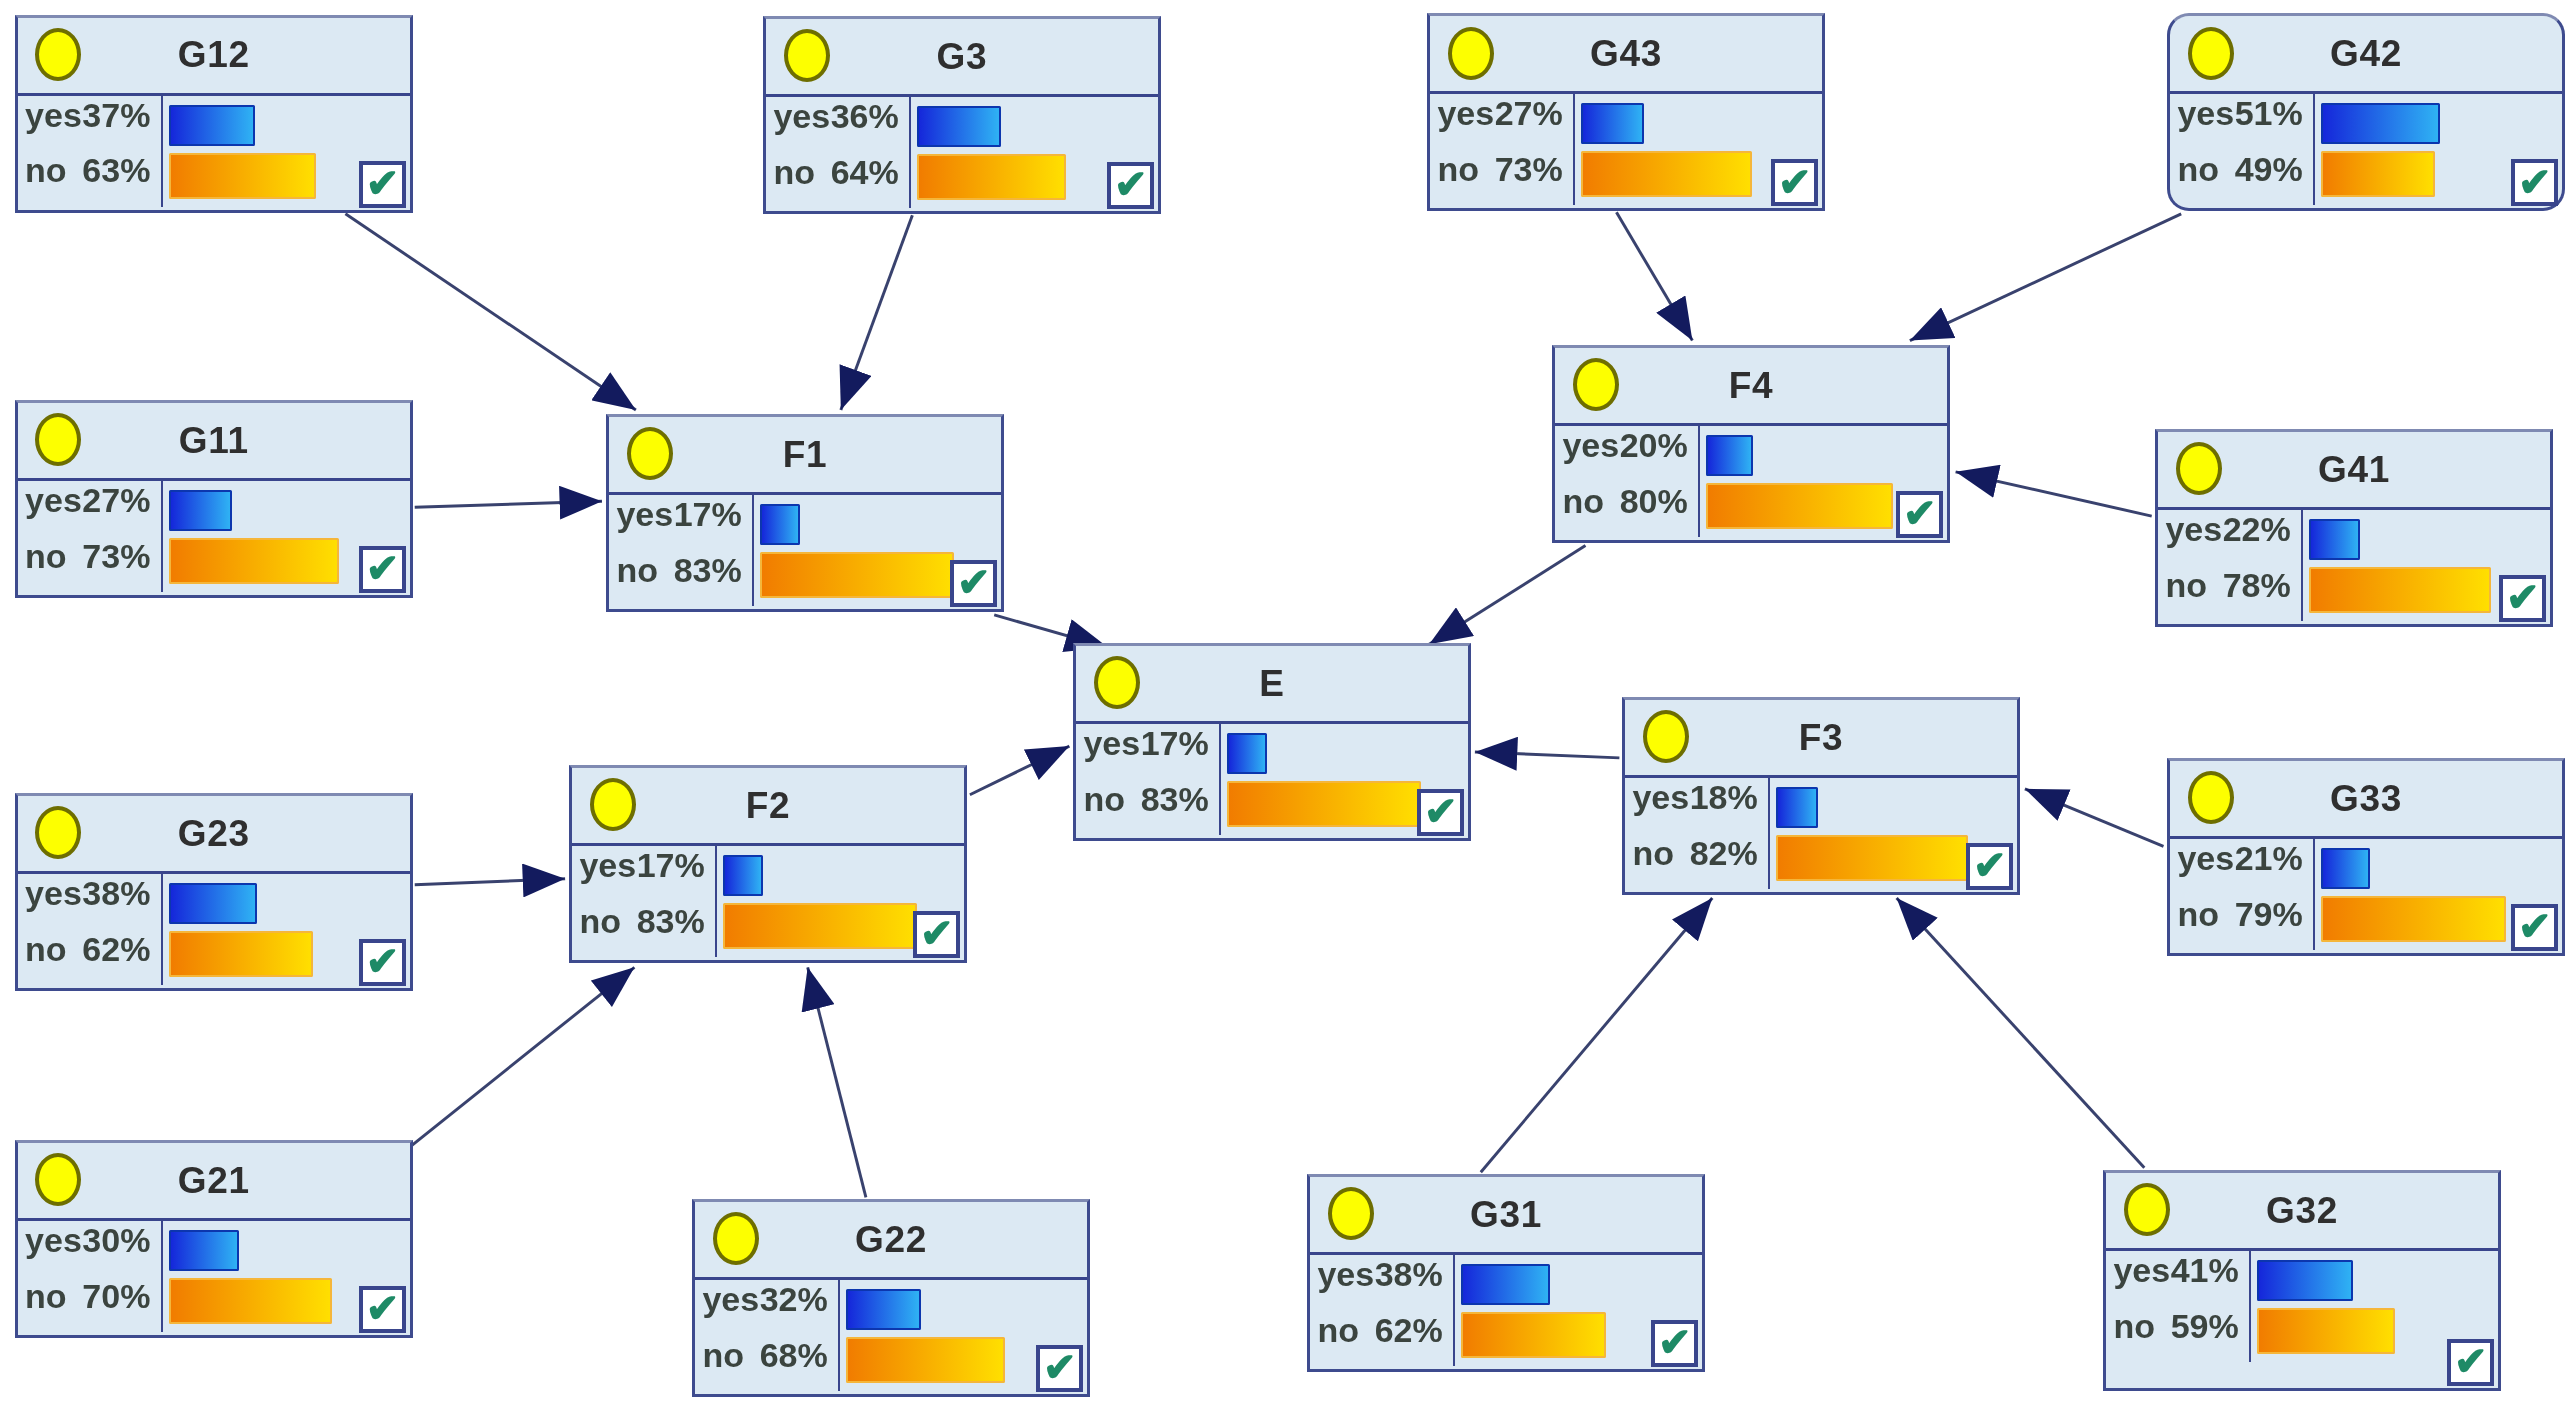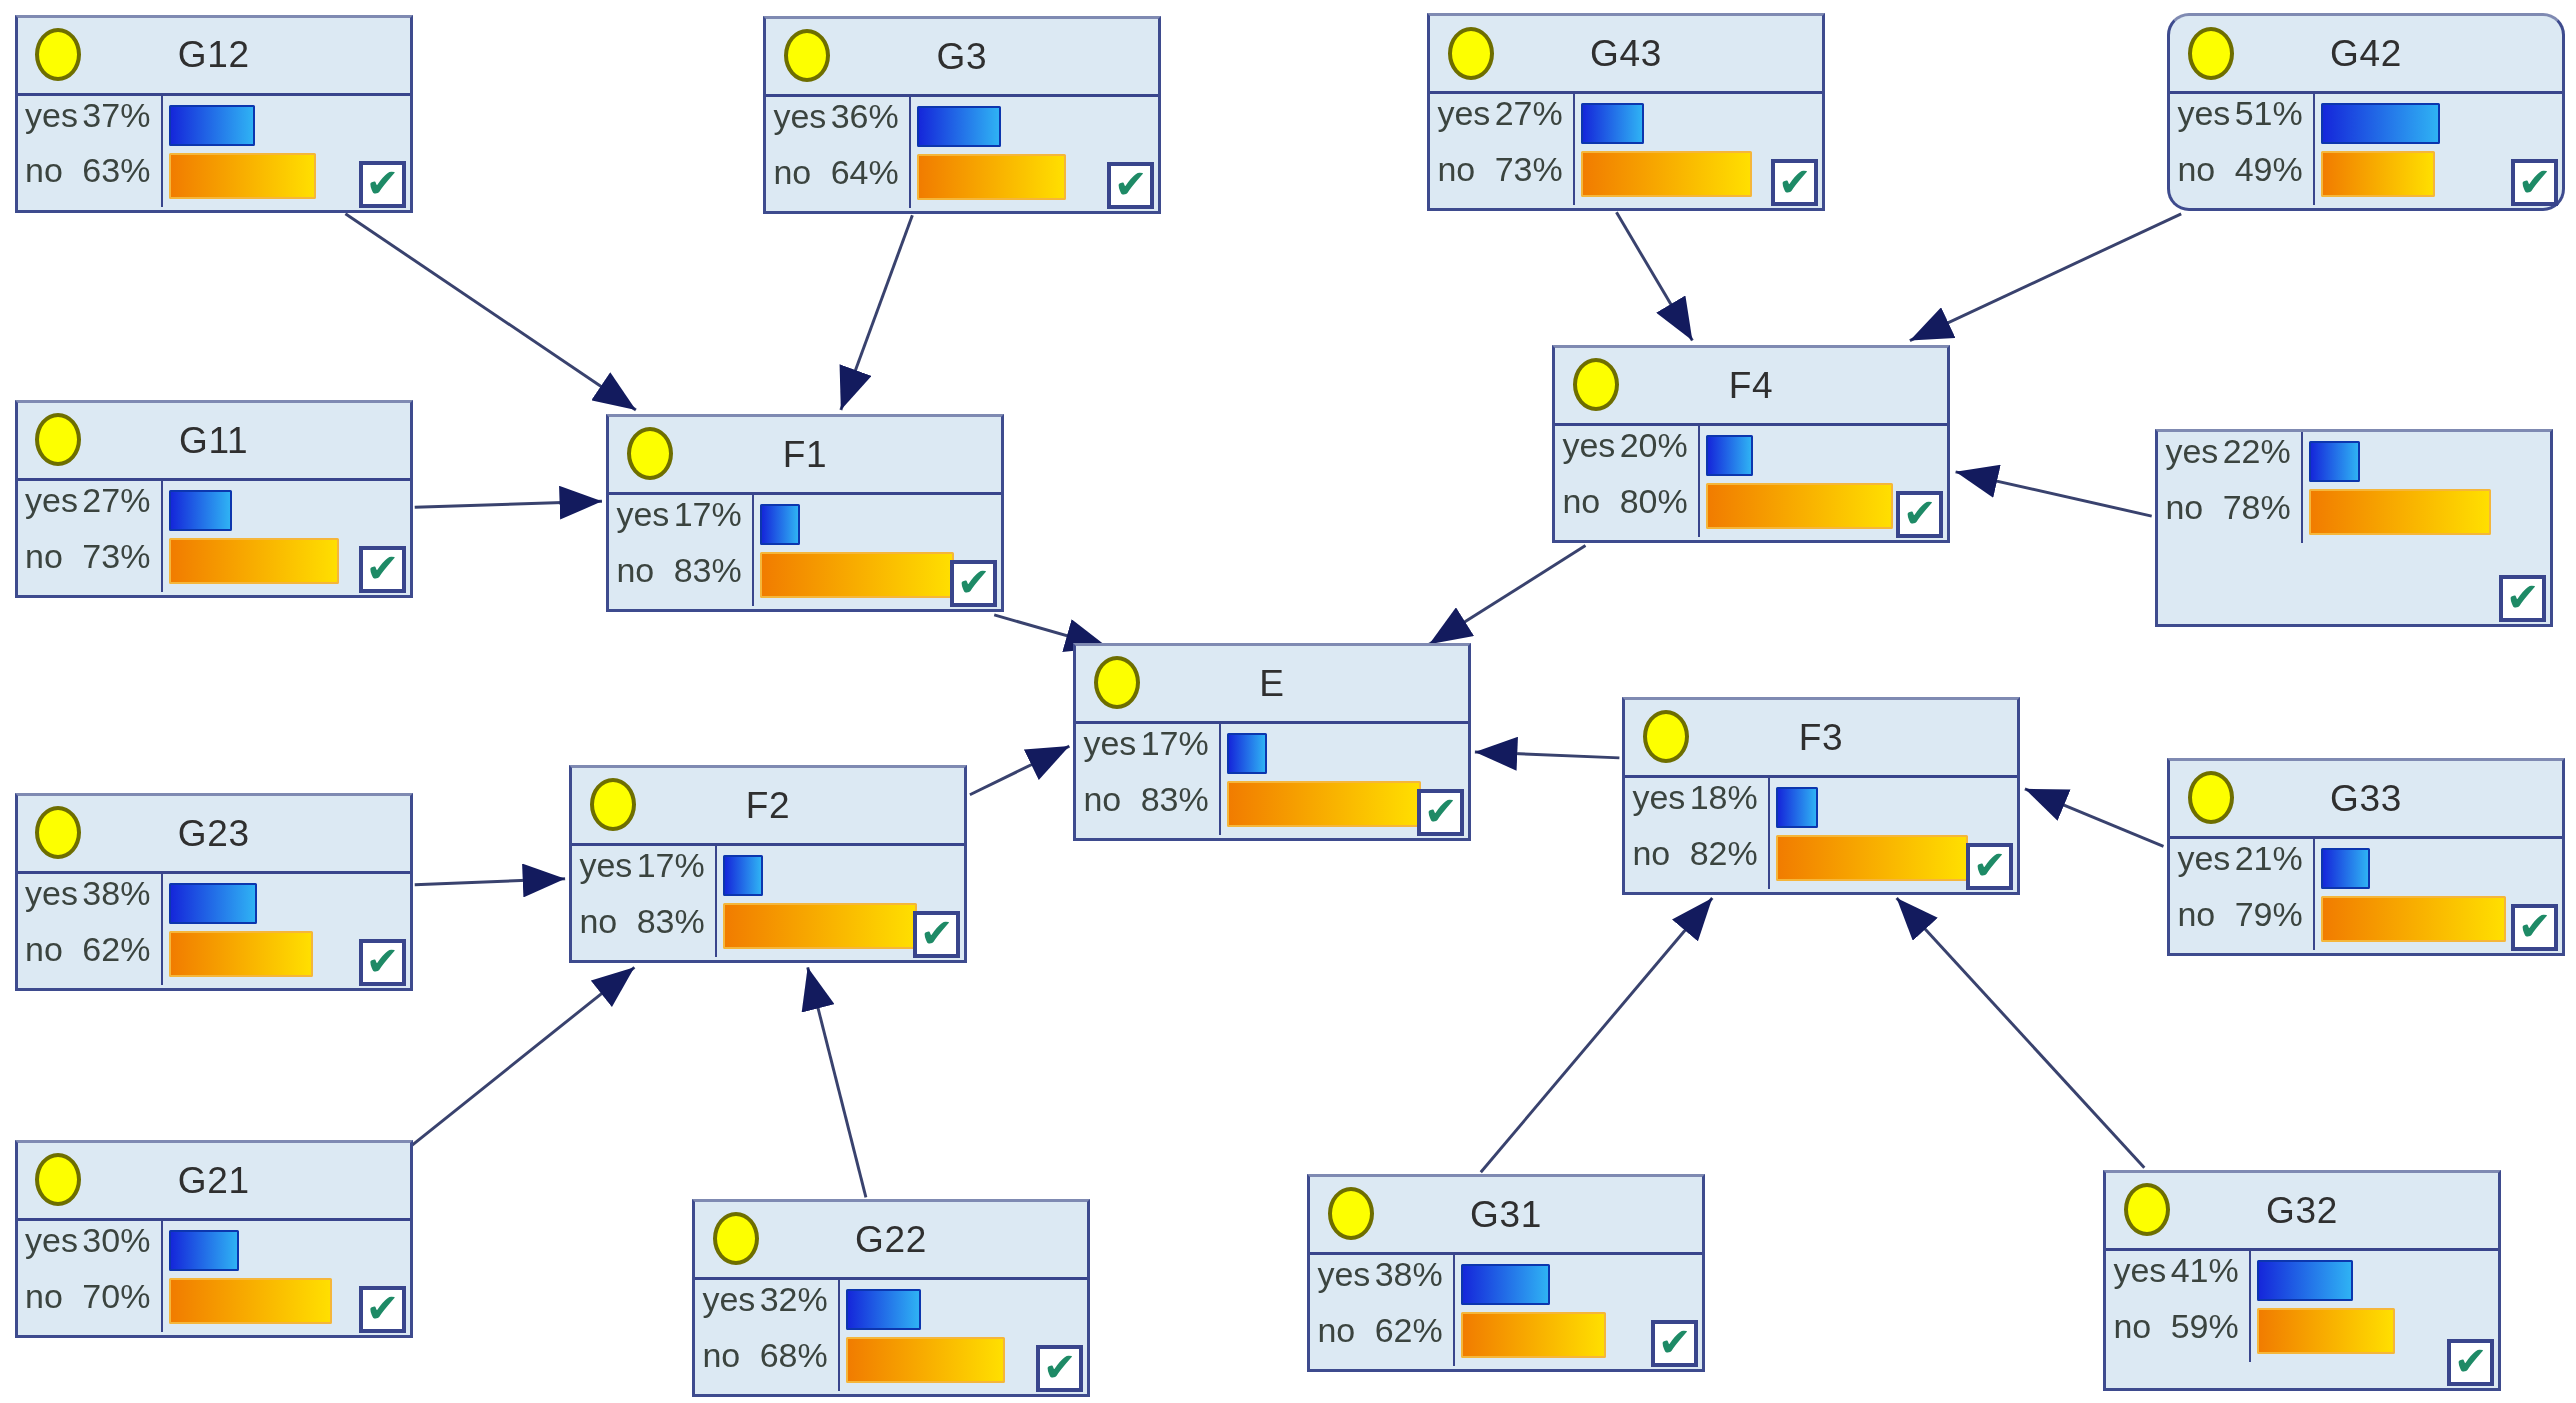--- a/index.html
+++ b/index.html
@@ -2,20 +2,21 @@
 <html style="font-size:11.8px"><head>
 <meta charset="utf-8">
 <style>
   html,body{margin:0;padding:0;background:#ffffff;}
   #canvas{
     position:relative;
     width:2576px;height:1403px;
     background:#ffffff;
     font-family:"Liberation Sans", sans-serif;
     overflow:hidden;
+    font-weight:bold;
   }
   #edge-svg{position:absolute;left:0;top:0;z-index:1;}
   .node{
     position:absolute;
     width:398px;height:198px;
     background:#dce9f3;
     border:3.7px solid #3e4b8e;
     border-top-color:#7f8ab2;
     box-sizing:border-box;
     z-index:2;
@@ -322,20 +323,24 @@
         <div class="bar-slot">
           <div class="bar bar-no" style="width: 80%;"></div>
         </div>
       </div>
     </div>
     <div class="node-checkbox">
       <span class="check-mark">✔</span>
     </div>
   </div>
     <div class="node" style="left: 2155px; top: 429px;">
+    <div class="title-row">
+      <span class="state-circle"></span>
+      <span class="node-title">G41</span>
+    </div>
     <div class="node-body">
       <div class="label-col">
         <div class="state-row">
           <span class="state-name">yes</span>
           <span class="state-pct">22%</span>
         </div>
         <div class="state-row">
           <span class="state-name">no</span>
           <span class="state-pct">78%</span>
         </div>

